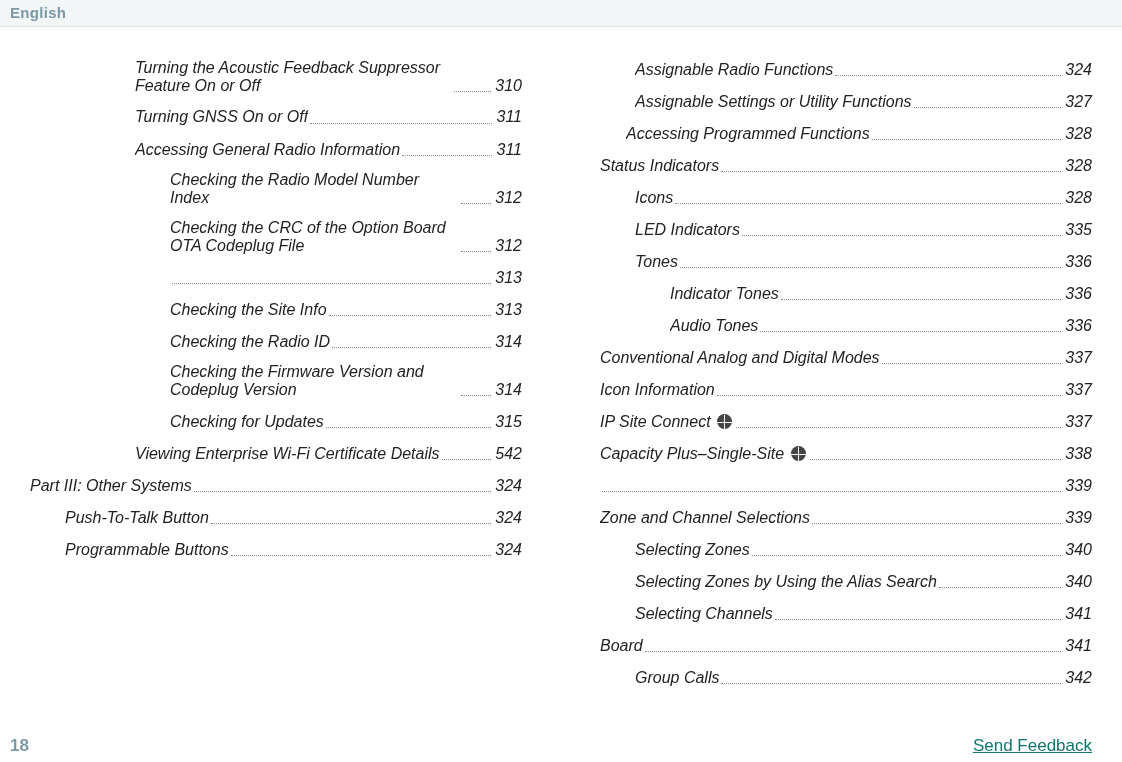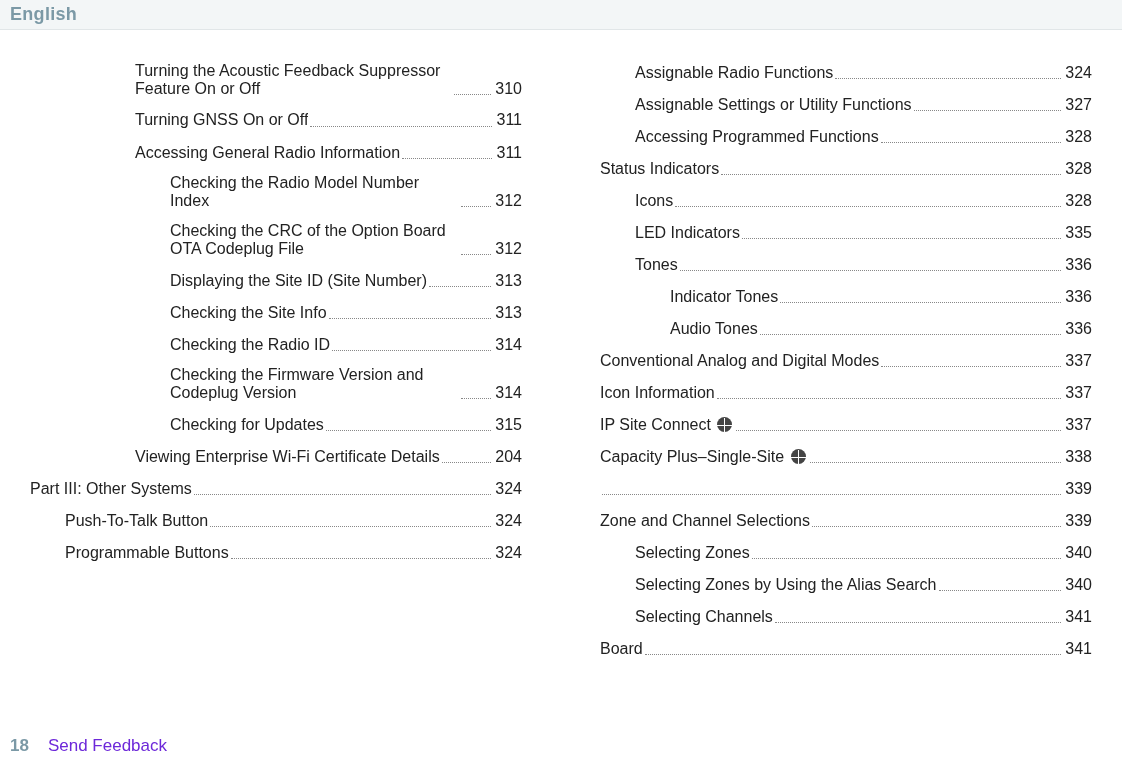--- a/index.html
+++ b/index.html
@@ -20,28 +20,29 @@
   }
   .topbar {
     background: #f3f6f7;
     border-bottom: 1px solid #e1e6e8;
     padding: 4px 10px;
   }
   .topbar .lang {
     color: #7b99a6;
     font-weight: bold;
     letter-spacing: 0.3px;
-    font-size: 18px;
+    font-size: 15px;
   }
   .content {
     display: flex;
     padding: 30px 30px 16px 30px;
     gap: 78px;
     height: calc(100% - 80px);
     box-sizing: border-box;
+    font-style: italic;
   }
   .col {
     flex: 1;
     min-width: 0;
   }
   .entry {
     display: flex;
     align-items: flex-end;
     margin: 2px 0;
   }
@@ -82,31 +83,32 @@
   }
   .icon-globe:after {
     transform: rotate(90deg);
   }
   .footer {
     position: absolute;
     bottom: 6px;
     left: 10px;
     right: 30px;
     display: flex;
-    justify-content: flex-start;
+    justify-content: space-between;
     align-items: center;
     font-size: 17px;
     gap: 19px;
   }
   .footer .pgno {
     color: #7b99a6;
     font-weight: bold;
   }
   .footer .feedback {
-    color: #6d28d9;
+    color: #0f766e;
+    text-decoration: underline;
   }
 </style>
 </head>
 <body>
 <div class="page">
   <div class="topbar">
     <span class="lang">English</span>
   </div>
 
   <div class="content">
@@ -135,21 +137,20 @@
           <span class="pagenum">312</span>
         </div>
         <div class="between" style="height: 8px;"></div>
         <div class="entry" style="margin-left: 140px;">
           <span class="title">Checking the CRC of the Option Board OTA Codeplug File</span>
           <span class="leader"></span>
           <span class="pagenum">312</span>
         </div>
         <div class="between" style="height: 8px;"></div>
         <div class="entry" style="margin-left: 140px;">
-          <span class="title">Displaying the Site ID (Site Number)</span>
           <span class="leader"></span>
           <span class="pagenum">313</span>
         </div>
         <div class="between" style="height: 8px;"></div>
         <div class="entry" style="margin-left: 140px;">
           <span class="title">Checking the Site Info</span>
           <span class="leader"></span>
           <span class="pagenum">313</span>
         </div>
         <div class="between" style="height: 8px;"></div>
@@ -167,21 +168,21 @@
         <div class="between" style="height: 8px;"></div>
         <div class="entry" style="margin-left: 140px;">
           <span class="title">Checking for Updates</span>
           <span class="leader"></span>
           <span class="pagenum">315</span>
         </div>
         <div class="between" style="height: 8px;"></div>
         <div class="entry" style="margin-left: 105px;">
           <span class="title">Viewing Enterprise Wi-Fi Certificate Details</span>
           <span class="leader"></span>
-          <span class="pagenum">204</span>
+          <span class="pagenum">542</span>
         </div>
         <div class="between" style="height: 8px;"></div>
         <div class="entry" style="margin-left: 0px;">
           <span class="title">Part III: Other Systems</span>
           <span class="leader"></span>
           <span class="pagenum">324</span>
         </div>
         <div class="between" style="height: 8px;"></div>
         <div class="entry" style="margin-left: 35px;">
           <span class="title">Push-To-Talk Button</span>
@@ -201,21 +202,21 @@
           <span class="leader"></span>
           <span class="pagenum">324</span>
         </div>
         <div class="between" style="height: 8px;"></div>
         <div class="entry" style="margin-left: 35px;">
           <span class="title">Assignable Settings or Utility Functions</span>
           <span class="leader"></span>
           <span class="pagenum">327</span>
         </div>
         <div class="between" style="height: 8px;"></div>
-        <div class="entry" style="margin-left: 35px;">
+        <div class="entry" style="margin-left: 26px;">
           <span class="title">Accessing Programmed Functions</span>
           <span class="leader"></span>
           <span class="pagenum">328</span>
         </div>
         <div class="between" style="height: 8px;"></div>
         <div class="entry" style="margin-left: 0px;">
           <span class="title">Status Indicators</span>
           <span class="leader"></span>
           <span class="pagenum">328</span>
         </div>
@@ -302,20 +303,25 @@
           <span class="leader"></span>
           <span class="pagenum">341</span>
         </div>
         <div class="between" style="height: 8px;"></div>
         <div class="entry" style="margin-left: 0px;">
           <span class="title">Board</span>
           <span class="leader"></span>
           <span class="pagenum">341</span>
         </div>
         <div class="between" style="height: 8px;"></div>
+        <div class="entry" style="margin-left: 35px;">
+          <span class="title">Group Calls</span>
+          <span class="leader"></span>
+          <span class="pagenum">342</span>
+        </div>
       </div>
   </div>
 
   <div class="footer">
     <span class="pgno">18</span>
     <span class="feedback">Send Feedback</span>
   </div>
 </div>
 
 </body></html>

